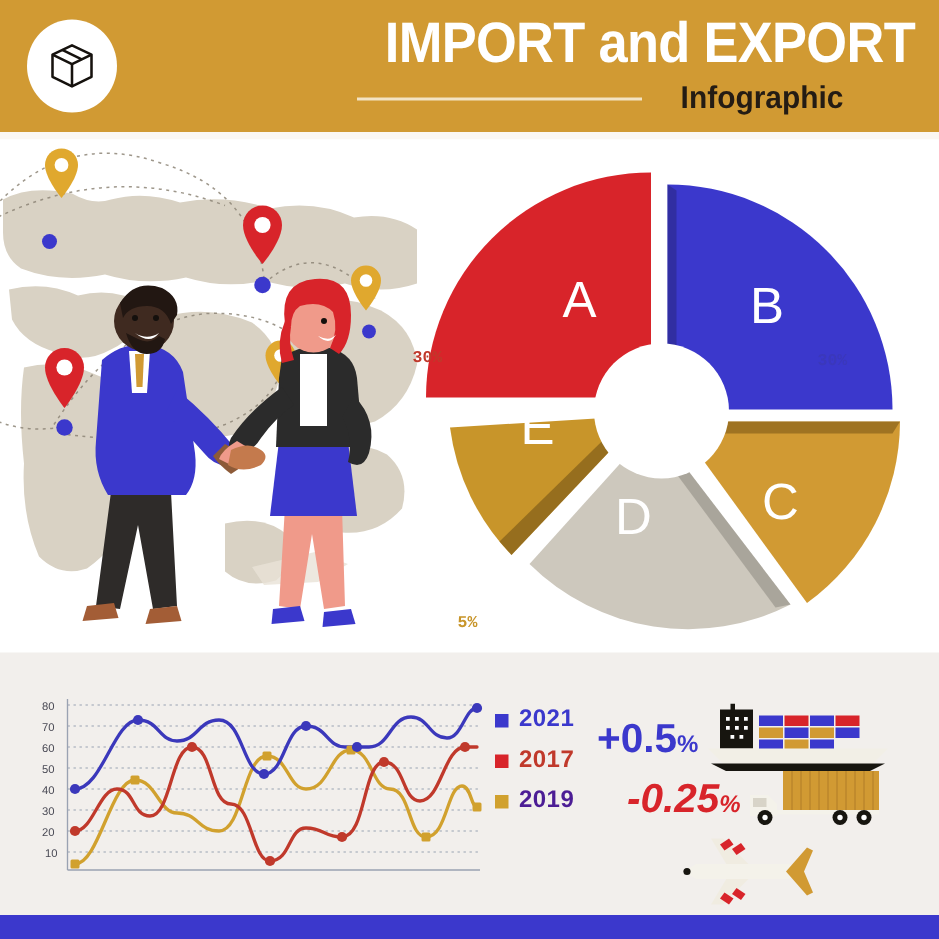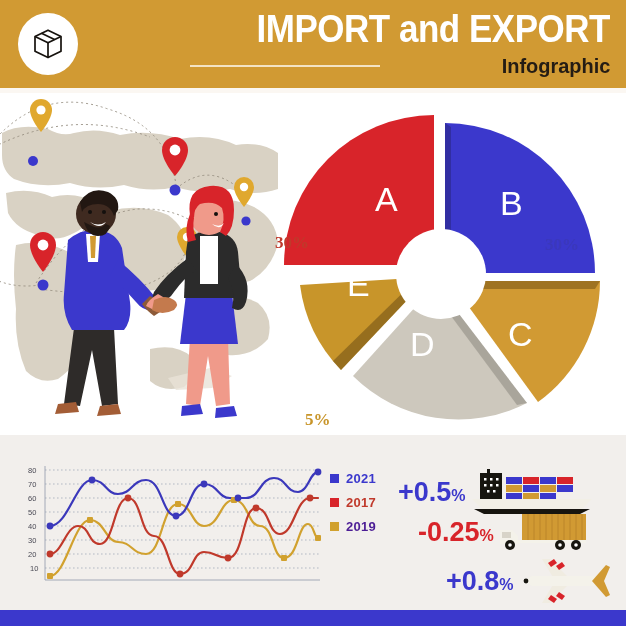--- a/index.html
+++ b/index.html
@@ -31,21 +31,21 @@
     font-family:"Liberation Sans", sans-serif;
     font-weight:bold;
     font-size:38px;
     letter-spacing:-0.5px;
     line-height:42px;
     transform:scaleX(0.92);
     transform-origin:right center;
     white-space:nowrap;
   }
   .sub-row{
-    display:flex;align-items:center;justify-content:space-between;
+    display:flex;align-items:center;justify-content:center;
     gap:20px;margin-top:4px;
   }
   .sub-rule{
     flex:0 0 auto;width:190px;height:2px;background:#f3e3c4;
   }
   .sub-title{
     color:#241c14;font-weight:bold;font-size:21px;
     transform:scaleX(0.95);transform-origin:right center;
     white-space:nowrap;
   }
@@ -54,51 +54,51 @@
   }
 
   
   .mid{
     position:absolute;left:0;top:93px;width:626px;height:342px;background:#ffffff;
   }
   .map-svg{position:absolute;left:0;top:0;}
   .people-svg{position:absolute;left:40px;top:85px;}
   .pie-svg{position:absolute;left:255px;top:0px;}
   .pct-label{
-    position:absolute;font-size:17px;font-weight:bold;
-    font-family:Liberation Serif, serif;
+    position:absolute;font-size:11px;font-weight:bold;
+    font-family:Liberation Mono, monospace;
     letter-spacing:0px;
   }
   .pct-a{left:275px;top:140px;color:#c0392b;}
   .pct-b{left:545px;top:142px;color:#3b38bb;}
   .pct-c{left:560px;top:348px;color:#c8952a;}
   .pct-d{left:393px;top:396px;color:#b9b3a8;}
   .pct-e{left:305px;top:317px;color:#c8952a;}
 
   
   .bottom{
     position:absolute;left:0;top:435px;width:626px;height:175px;background:#f2efec;
   }
   .chart-svg{position:absolute;left:28px;top:462px;}
   .legend{
     position:absolute;left:330px;top:471px;
     display:flex;flex-direction:column;gap:9px;
   }
   .legend-row{display:flex;align-items:center;gap:7px;}
   .legend-swatch{width:9px;height:9px;display:block;}
-  .legend-label{font-size:13px;font-weight:bold;letter-spacing:0.3px;}
+  .legend-label{font-size:16px;font-weight:bold;letter-spacing:0.3px;}
 
   .stats{
     position:absolute;left:398px;top:452px;width:228px;height:150px;
   }
   .stat-row{
     position:absolute;display:flex;align-items:center;
   }
   .stat-1{left:0px;top:17px;}
-  .stat-2{left:20px;top:60px;}
+  .stat-2{left:20px;top:60px;font-style:italic;}
   .stat-3{left:48px;top:105px;}
   .stat-val{
     font-size:27px;font-weight:bold;white-space:nowrap;
     font-family:"Liberation Sans", sans-serif;
   }
   .stat-val .pc{font-size:16px;}
   .blue-txt{color:#3b38cc;}
   .red-txt{color:#d8242a;}
   .stat-icon{margin-left:4px;display:block;}
 
@@ -436,21 +436,20 @@
         </g>
         <g fill="#ffffff">
           <circle cx="12" cy="33" r="1.8"></circle>
             <circle cx="62" cy="33" r="1.8"></circle>
             <circle cx="78" cy="33" r="1.8"></circle>
         </g>
       </svg>
     </div>
 
     <div class="stat-row stat-3">
-      <span class="stat-val blue-txt"><span>+0.8</span><span class="pc">%</span></span>
       <svg class="stat-icon" width="98" height="48" viewBox="0 0 98 48">
 
         <path d="M36 22 L24 2 L32 2 L50 20 Z" fill="#f0ece1"></path>
         <path d="M36 26 L24 46 L32 46 L50 28 Z" fill="#f0ece1"></path>
 
         <path d="M6 24 L14 19 L76 19 L84 24 L76 29 L14 29 Z" fill="#f4f2ea"></path>
 
         <path d="M74 24 L88 8 L92 10 L86 24 L92 38 L88 40 Z" fill="#d19a33"></path>
 
         <g fill="#d8242a">

